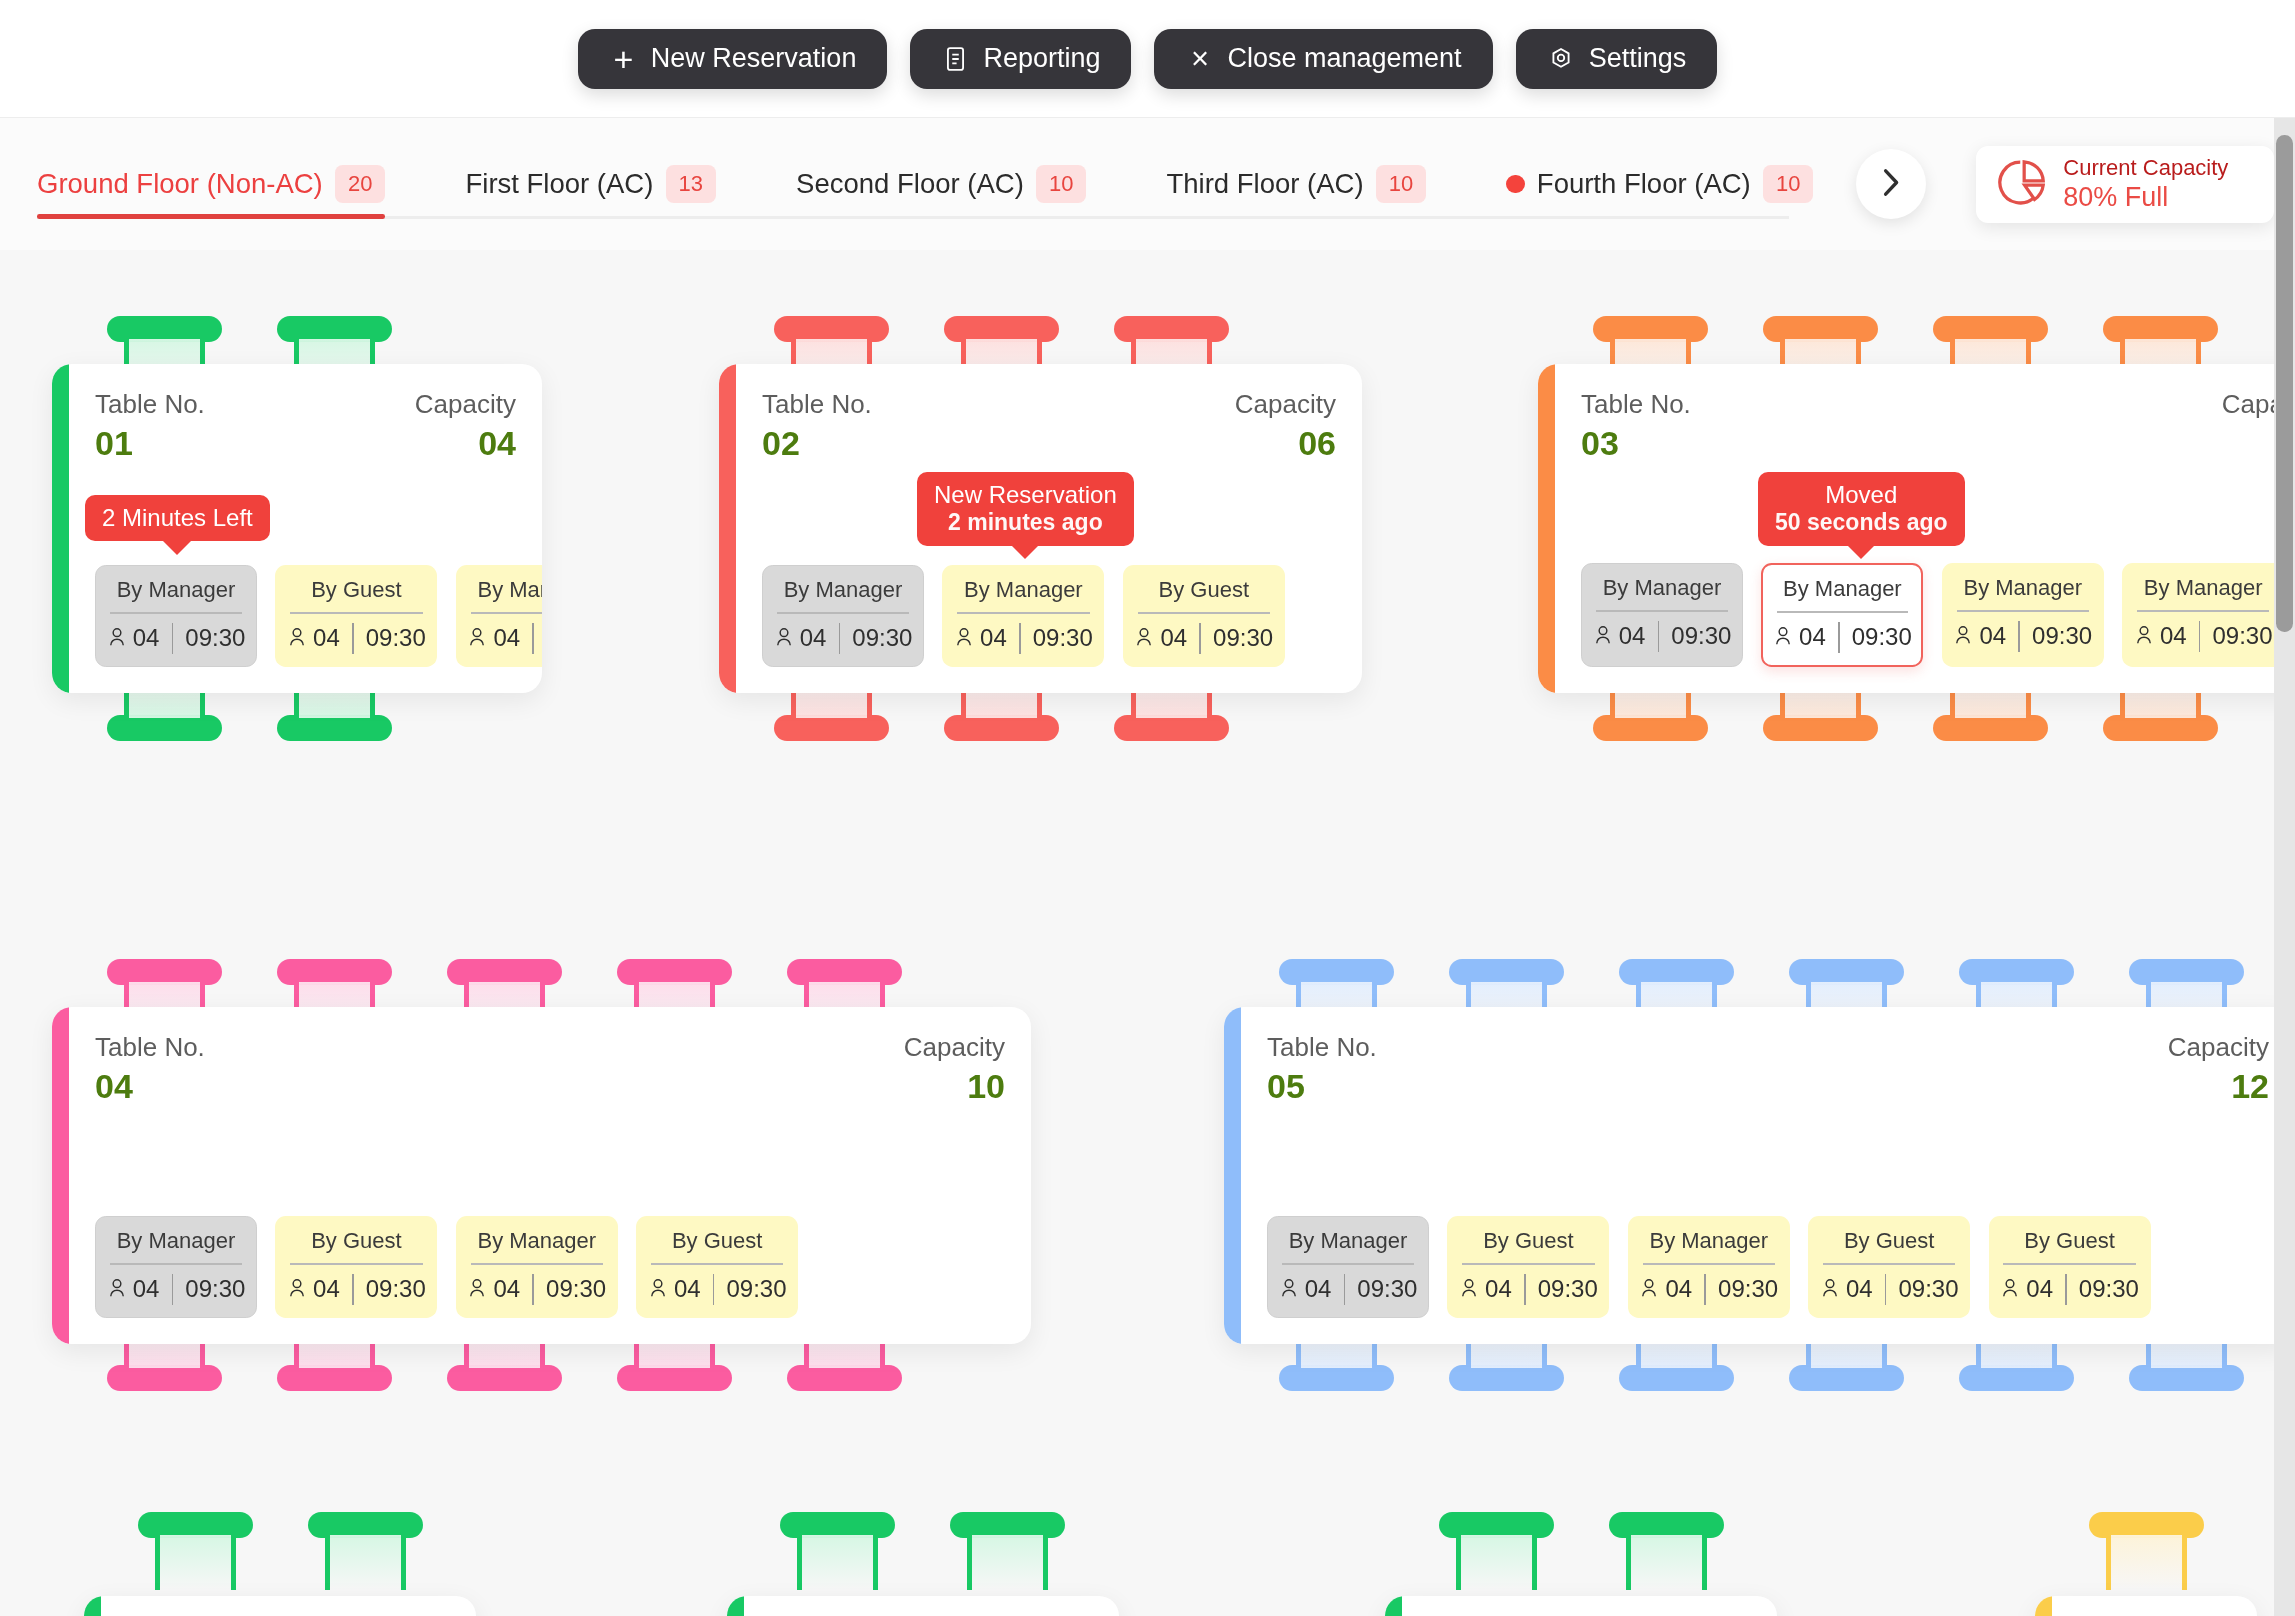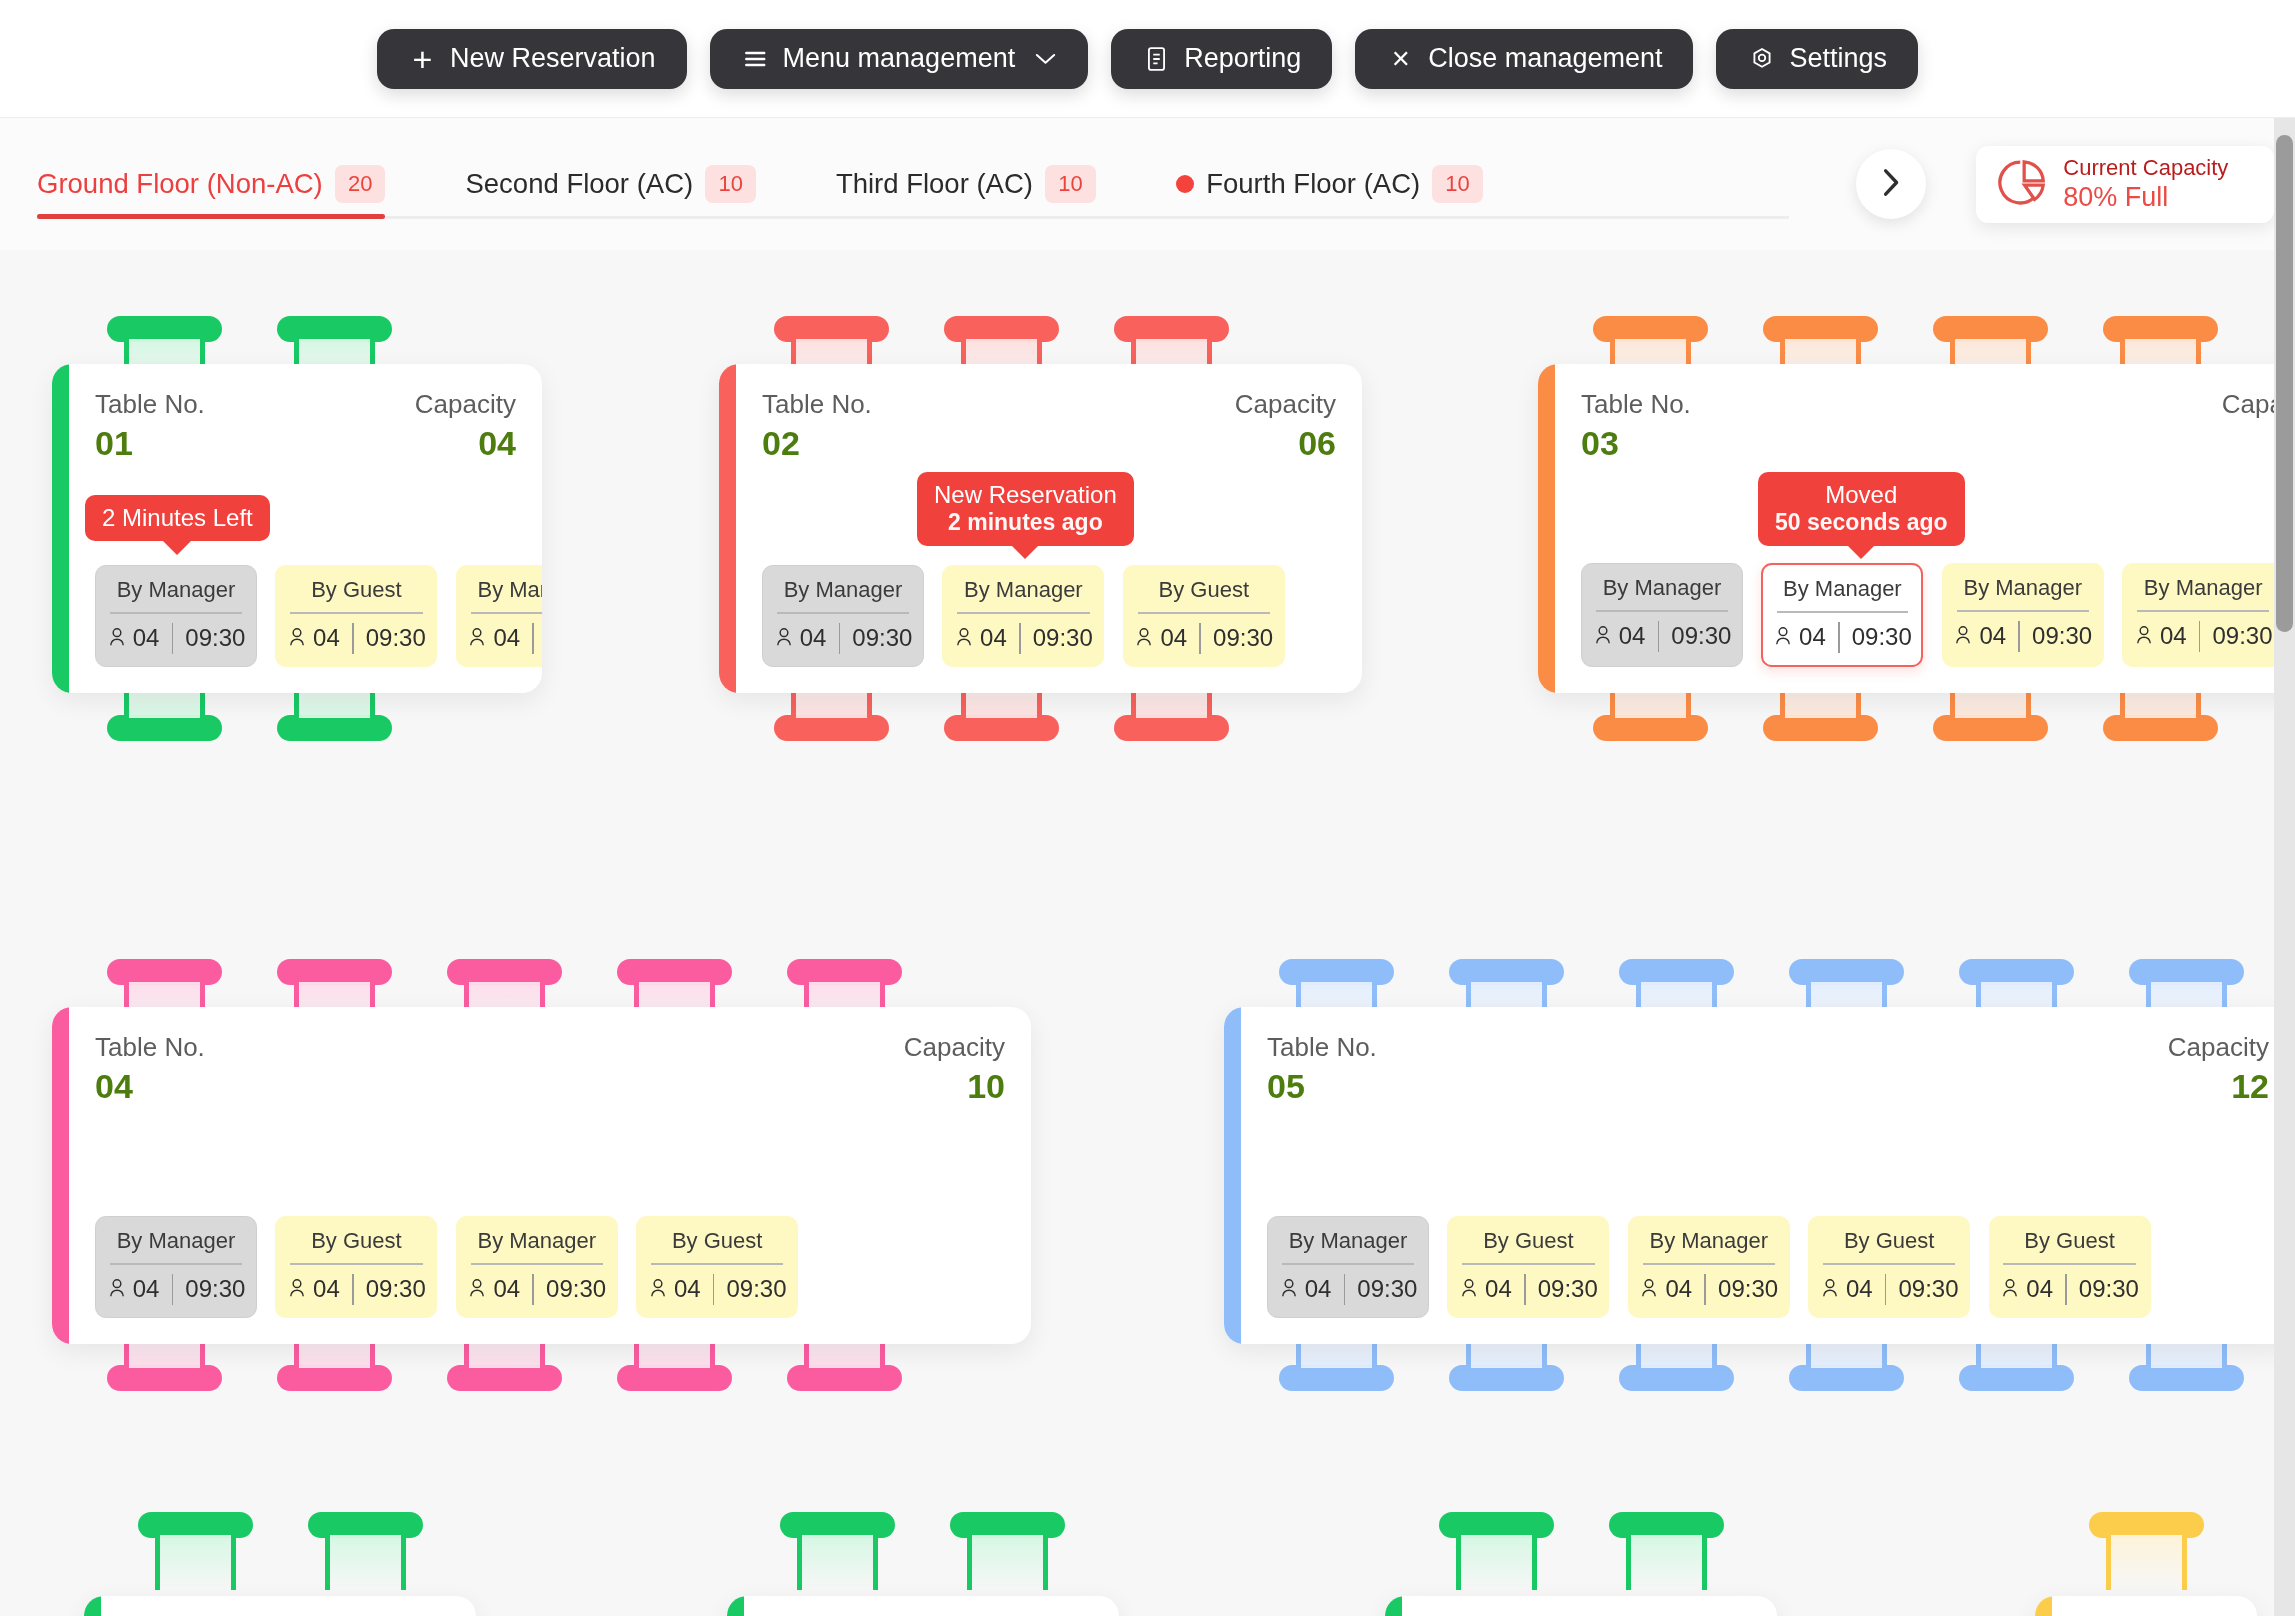--- a/index.html
+++ b/index.html
@@ -238,35 +238,20 @@
 
 <div class="toolbar">
   <button class="tb-btn">
     <span class="tb-ico">
         <span class="tb-plus">+</span>
       </span>
     <span>New Reservation</span>
   </button>
 
 
-  <button class="tb-btn">
-    <span class="tb-ico">
-      <svg width="24.5" height="20" viewBox="0 0 24 20" stroke="#fff" stroke-width="2.4" stroke-linecap="round">
-        <path d="M3 4h18"></path>
-          <path d="M3 10h18"></path>
-          <path d="M3 16h18"></path>
-      </svg>
-    </span>
-    <span>Menu management</span>
-    <span class="tb-caret">
-      <svg width="23" height="13.8" viewBox="0 0 24 14" fill="none" stroke="#fff" stroke-width="2.2" stroke-linecap="round" stroke-linejoin="round">
-        <path d="M3 3l9 8 9-8"></path>
-      </svg>
-    </span>
-  </button>
 
   <button class="tb-btn">
     <span class="tb-ico">
       <svg width="23" height="26" viewBox="0 0 20 24" fill="none" stroke="#fff" stroke-width="1.7">
         <rect x="3" y="2" width="14" height="20" rx="2"></rect>
         <path d="M7 8h6M7 12h6M7 16h4"></path>
       </svg>
     </span>
     <span>Reporting</span>
   </button>
@@ -289,20 +274,24 @@
   </button>
 </div>
 
 <div class="tabbar">
   <div class="tabs-baseline"></div>
   <div class="tabs-scroll" id="tabs-scroll">
       <div class="tab active">
         <span>Ground Floor (Non-AC)</span>
         <span class="tab-count">20</span>
         <span class="tab-underline"></span>
+      </div>
+      <div class="tab">
+        <span>First Floor (AC)</span>
+        <span class="tab-count">13</span>
       </div>
       <div class="tab">
         <span>Second Floor (AC)</span>
         <span class="tab-count">10</span>
       </div>
       <div class="tab">
         <span>Third Floor (AC)</span>
         <span class="tab-count">10</span>
       </div>
       <div class="tab">

